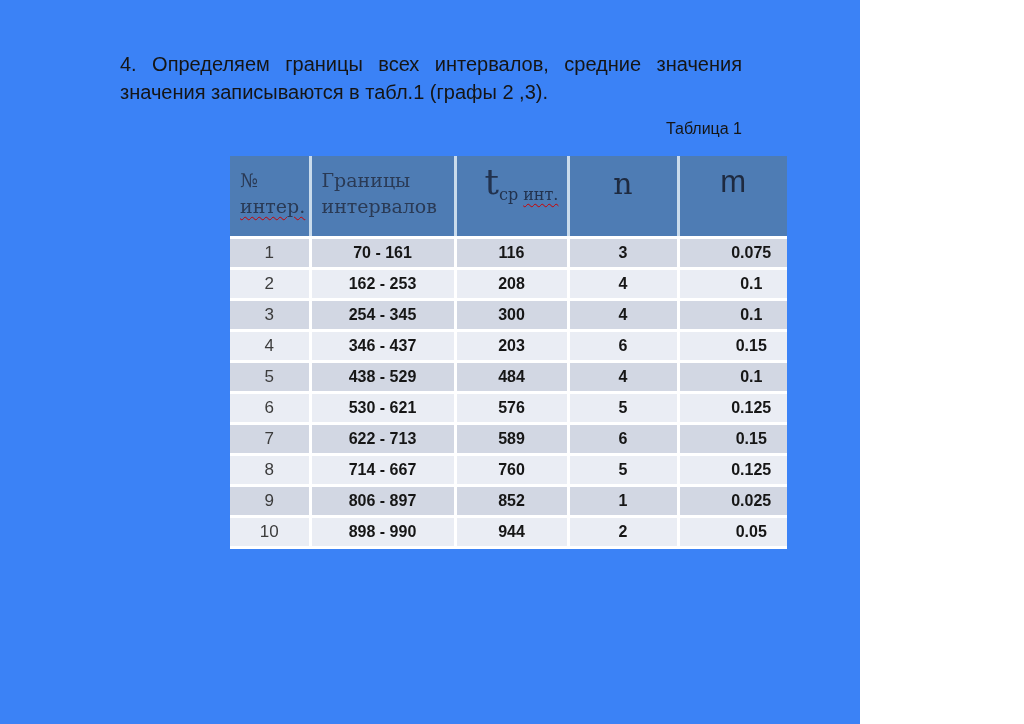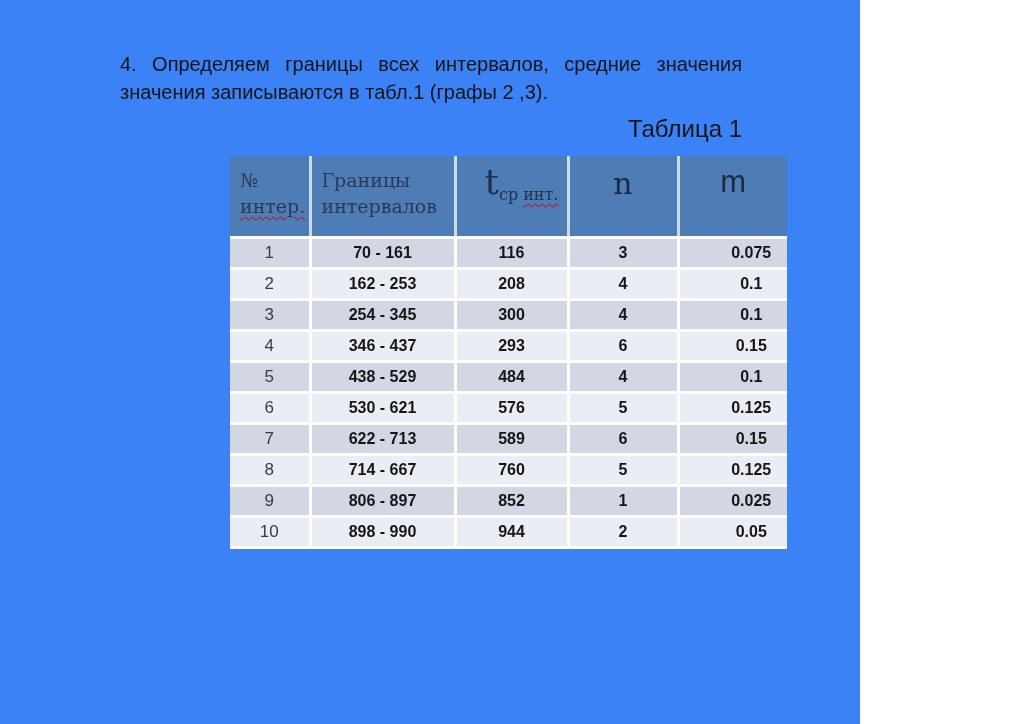--- a/index.html
+++ b/index.html
@@ -31,21 +31,21 @@
   }
   .line.just::after {
     content: "";
     display: inline-block;
     width: 100%;
     height: 0;
   }
 
   
   .caption {
-    font-size: 24px;
+    font-size: 16px;
     line-height: 28px;
     height: 28px;
     text-align: right;
     color: #151515;
     margin-top: 3px;
     margin-bottom: 13px;
   }
 
   
   table.freq {
@@ -197,21 +197,21 @@
         <tr>
           <td class="num">3</td>
           <td>254 - 345</td>
           <td>300</td>
           <td>4</td>
           <td>0.1</td>
         </tr>
         <tr>
           <td class="num">4</td>
           <td>346 - 437</td>
-          <td>293</td>
+          <td>203</td>
           <td>6</td>
           <td>0.15</td>
         </tr>
         <tr>
           <td class="num">5</td>
           <td>438 - 529</td>
           <td>484</td>
           <td>4</td>
           <td>0.1</td>
         </tr>

